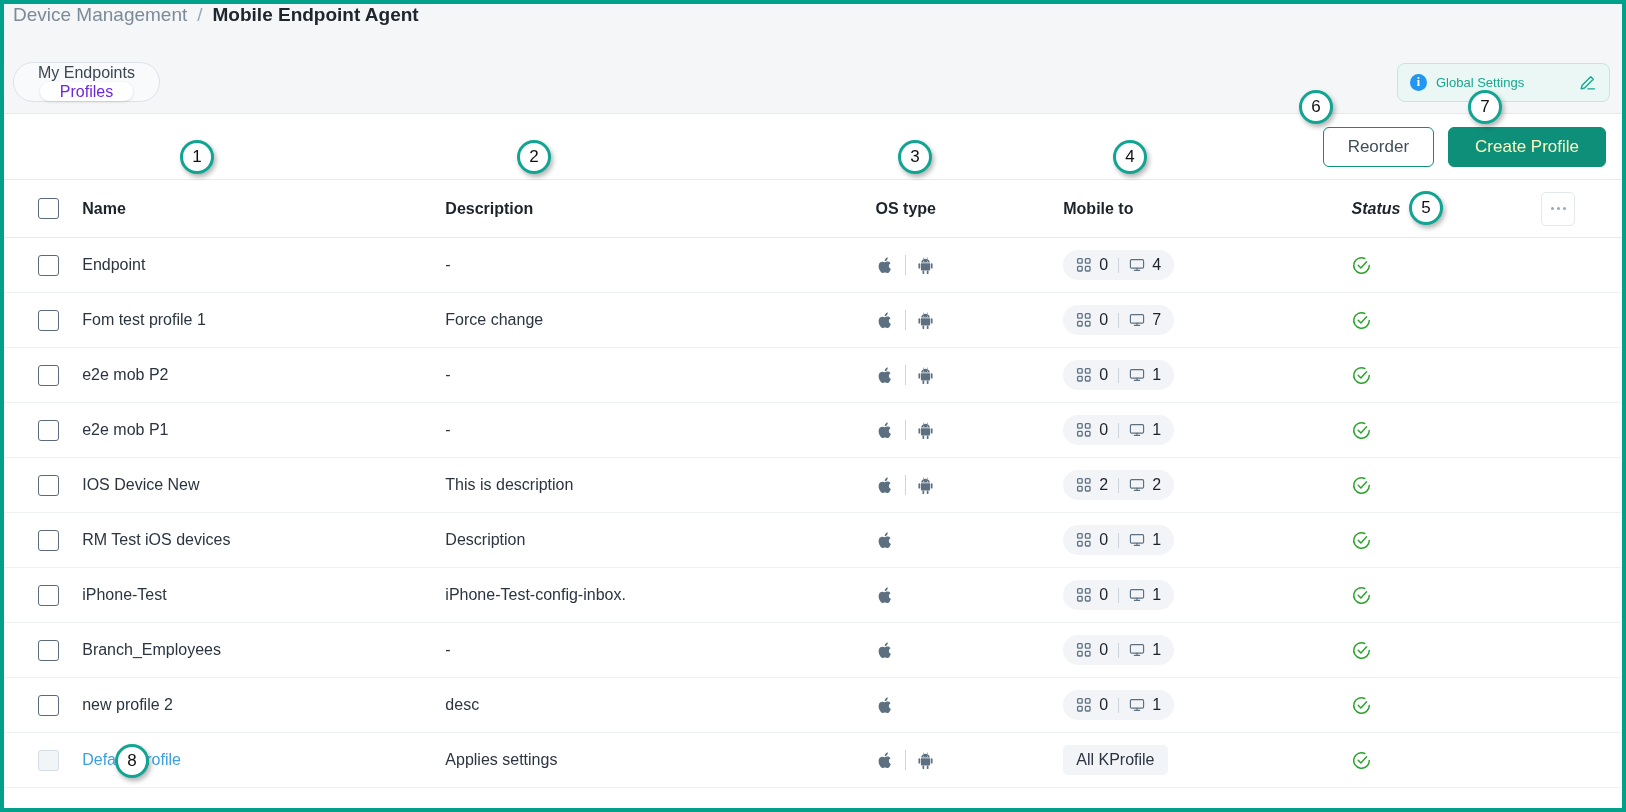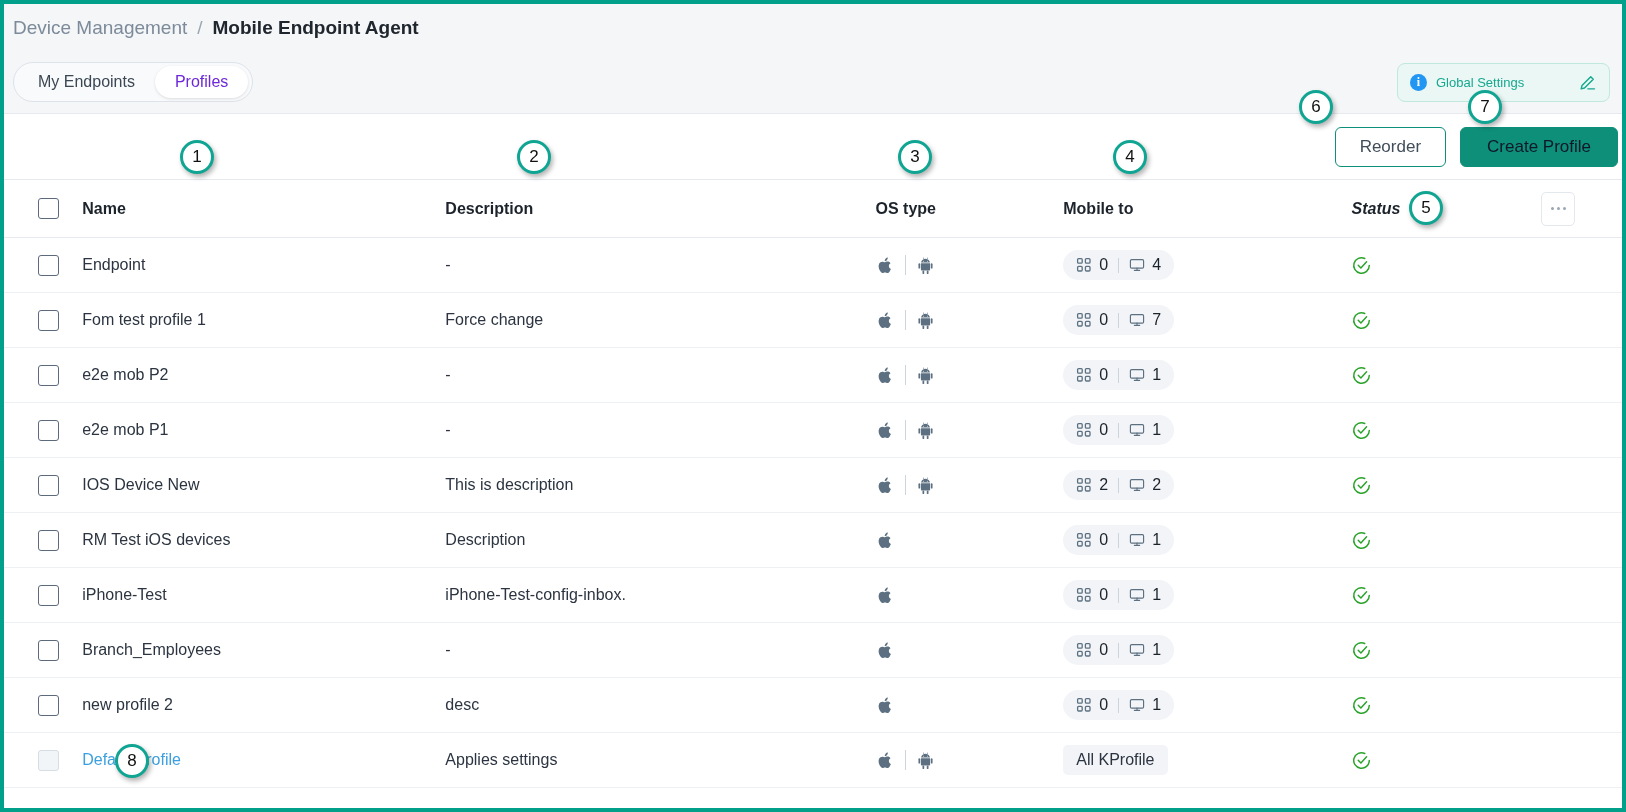--- a/index.html
+++ b/index.html
@@ -19,21 +19,21 @@
     height: 812px;
     border: 4px solid #00a08a;
     background: #ffffff;
     overflow: hidden;
   }
 
   
   .breadcrumb {
     height: 47px;
     display: flex;
-    align-items: center;
+    align-items: flex-start;
     padding-left: 9px;
     background: #f4f6f8;
     font-size: 19px;
   }
   .bc-parent { color: #7c8a99; }
   .bc-sep { color: #9aa7b4; margin: 0 10px; }
   .bc-current { color: #20262e; font-weight: bold; }
 
   
   .tabrow {
@@ -45,20 +45,21 @@
     padding-left: 9px;
   }
   .tabpill {
     display: flex;
     align-items: center;
     border: 1px solid #dde3e9;
     border-radius: 22px;
     background: #f9fafb;
     height: 40px;
     padding: 0 4px;
+    flex-direction: column;
   }
   .tab {
     height: 32px;
     display: flex;
     align-items: center;
     padding: 0 20px;
     border-radius: 18px;
     font-size: 16px;
     color: #3c4754;
     cursor: pointer;
@@ -108,21 +109,21 @@
 
   
   .actionbar {
     position: relative;
     height: 66px;
     background: #ffffff;
     border-top: 1px solid #e6eaee;
     display: flex;
     align-items: center;
     justify-content: flex-end;
-    padding-right: 4px;
+    padding-right: 16px;
     gap: 14px;
   }
   .btn {
     height: 40px;
     border-radius: 6px;
     font-size: 17px;
     display: flex;
     align-items: center;
     justify-content: center;
     cursor: pointer;
@@ -130,21 +131,21 @@
   }
   .btn-secondary {
     background: #ffffff;
     border: 1px solid #0e8f79;
     color: #414e5a;
     padding: 0 24px;
   }
   .btn-primary {
     background: #0e8f79;
     border: 1px solid #0e8f79;
-    color: #0f172a;
+    color: #fef9c3;
     padding: 0 26px;
     font-weight: normal;
   }
 
   
   table.profiles {
     width: 100%;
     border-collapse: collapse;
     table-layout: fixed;
   }

